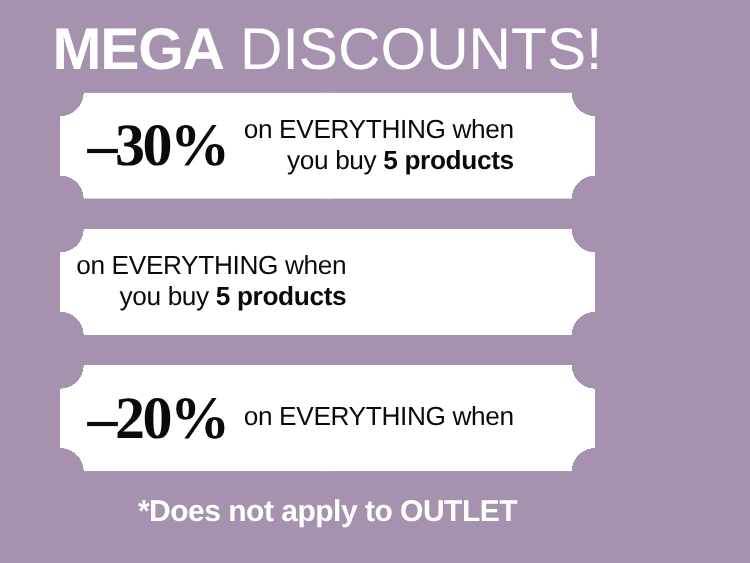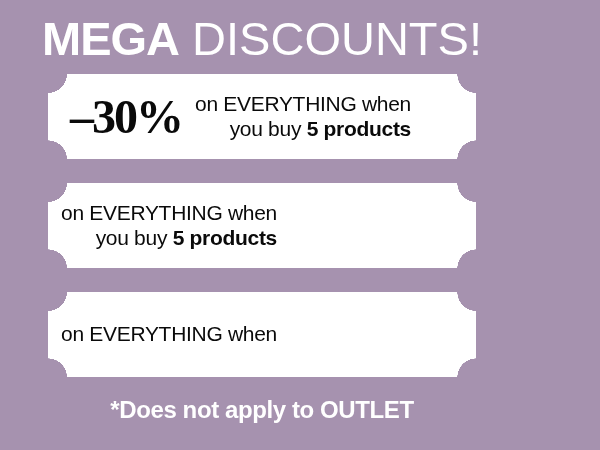--- a/index.html
+++ b/index.html
@@ -127,20 +127,21 @@
     </div>
 
     <div class="ticket">
       <div class="ticket-terms">
         <span class="line">on EVERYTHING when</span>
         <span class="line"><span>you buy </span><b>5 products</b></span>
       </div>
     </div>
 
     <div class="ticket">
+      <div class="ticket-percent">–20%</div>
       <div class="ticket-terms">
         <span class="line">on EVERYTHING when</span>
       </div>
     </div>
 
   </div>
 
   <div class="footnote">*Does not apply to OUTLET</div>
 
 </div>

